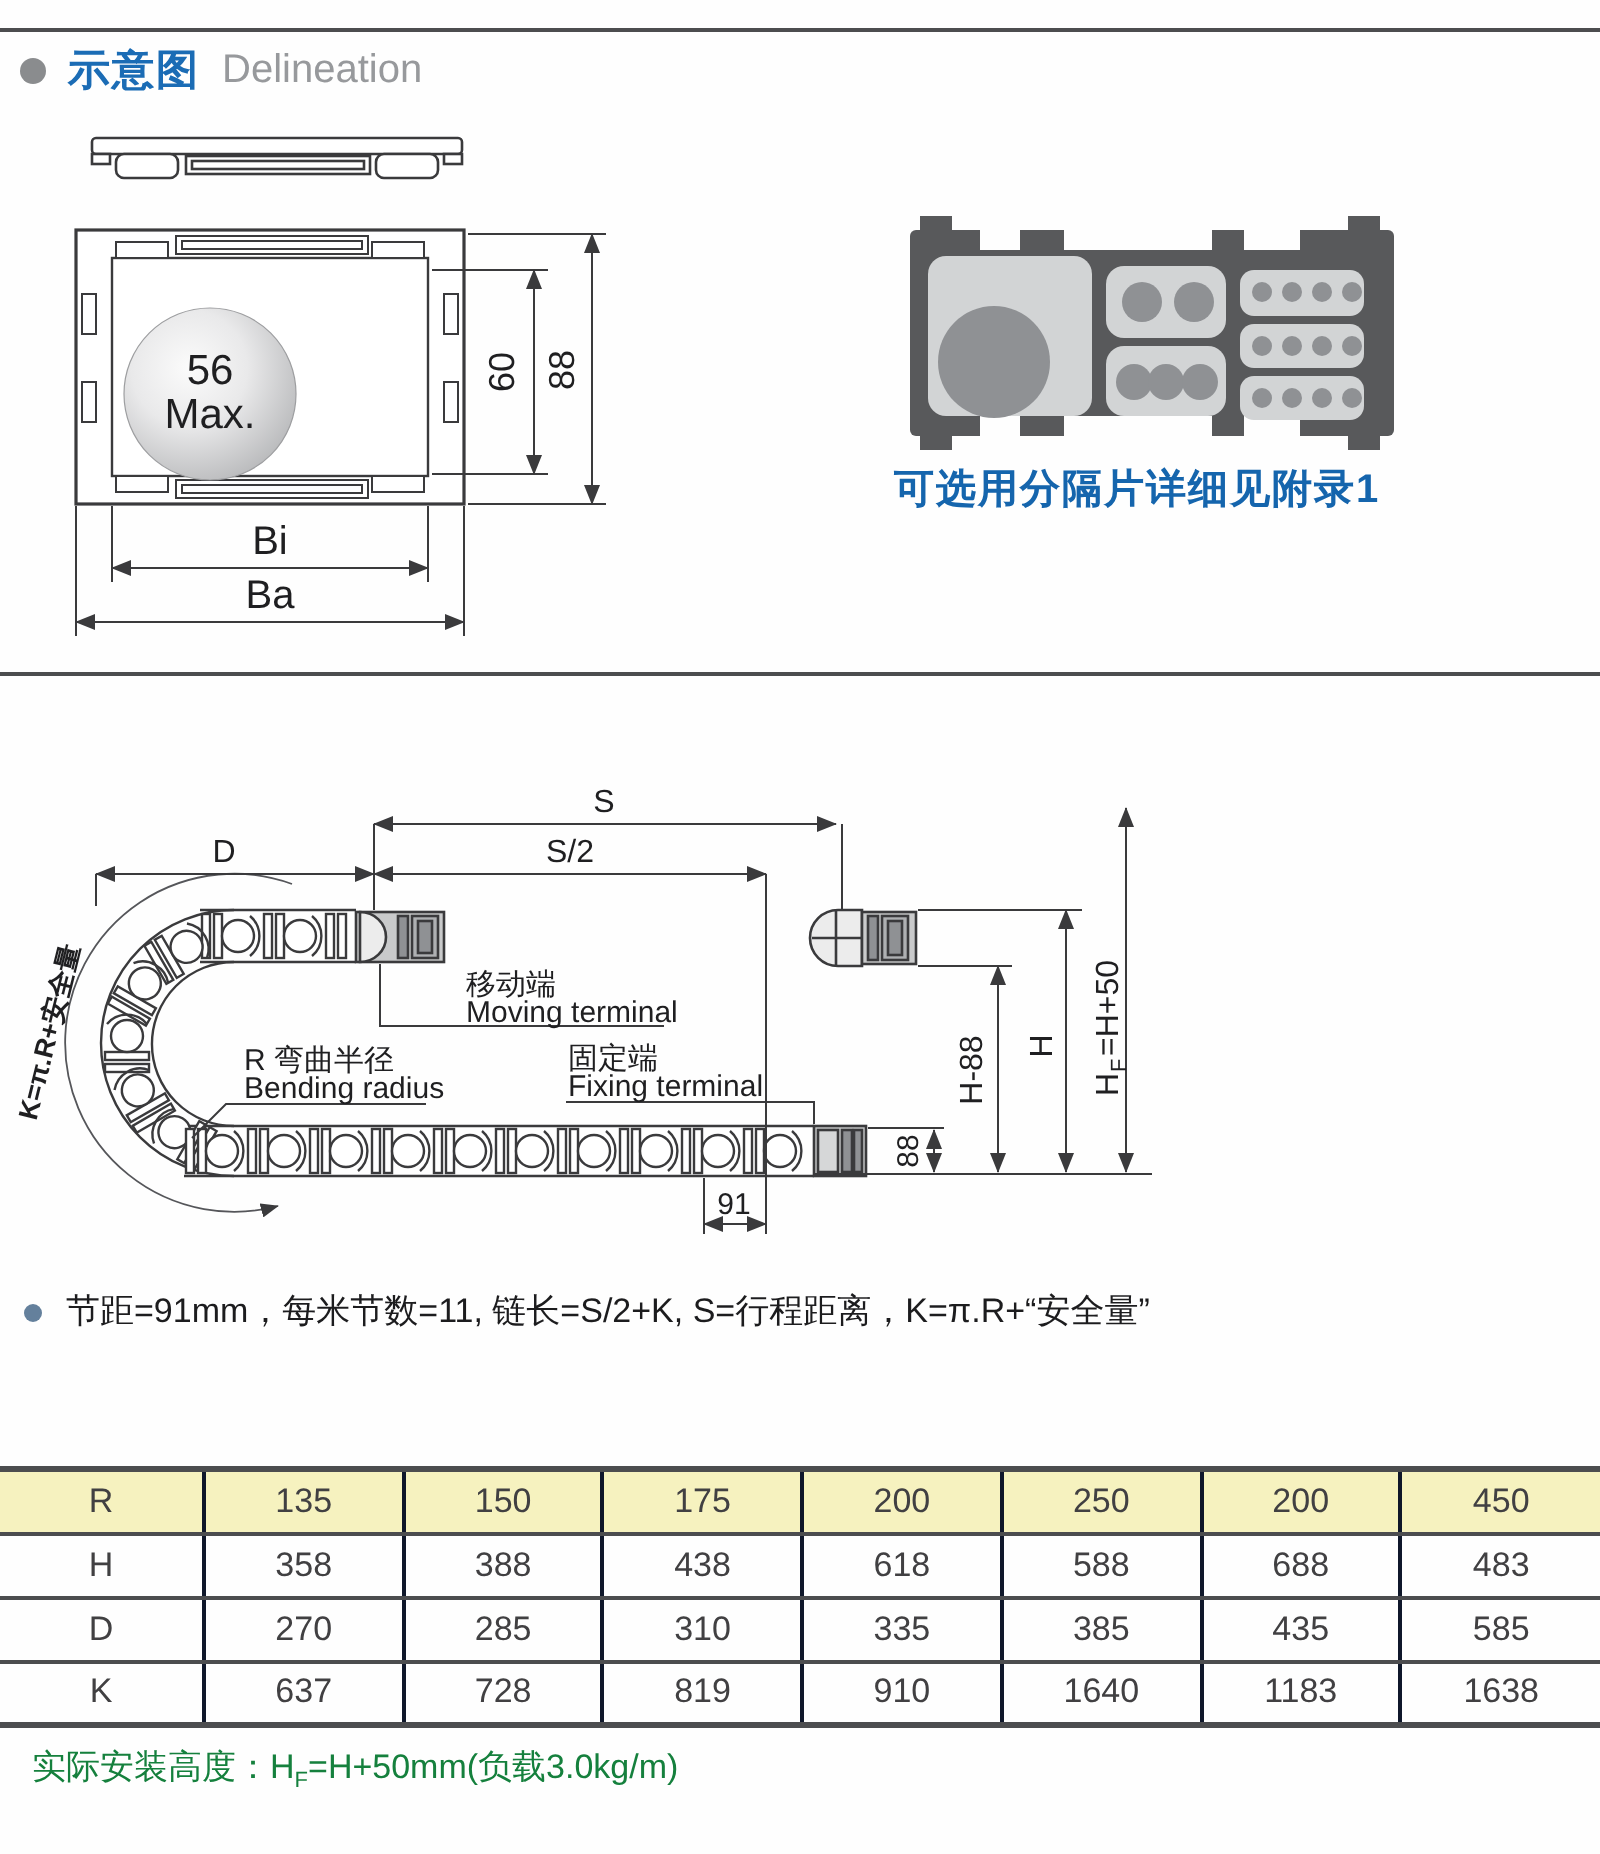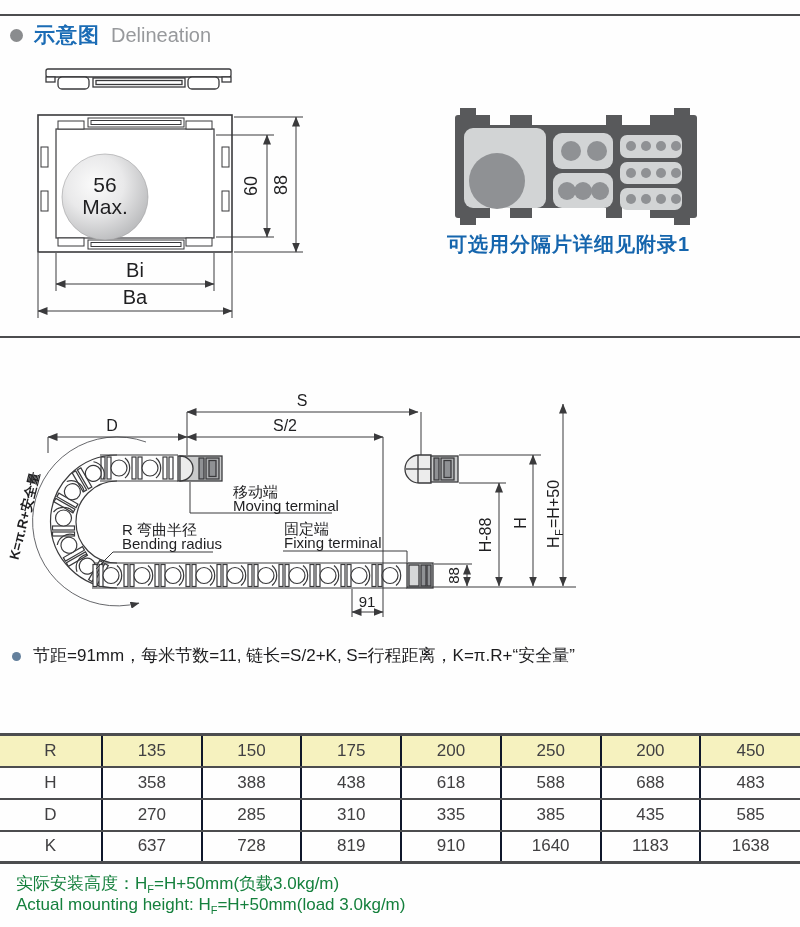--- a/index.html
+++ b/index.html
@@ -309,17 +309,14 @@
       <td>1640</td>
       <td>1183</td>
       <td>1638</td>
     </tr>
   </tbody>
     </table>
 
   <div class="footer-line" style="top:872px">
     <span>实际安装高度：H</span><sub>F</sub><span>=H+50mm(负载3.0kg/m)</span>
   </div>
-  <div class="footer-line" style="top:895px">
-    <span>Actual mounting height: H</span><sub>F</sub><span>=H+50mm(load 3.0kg/m)</span>
-  </div>
 
 </div>
 
 </body></html>

